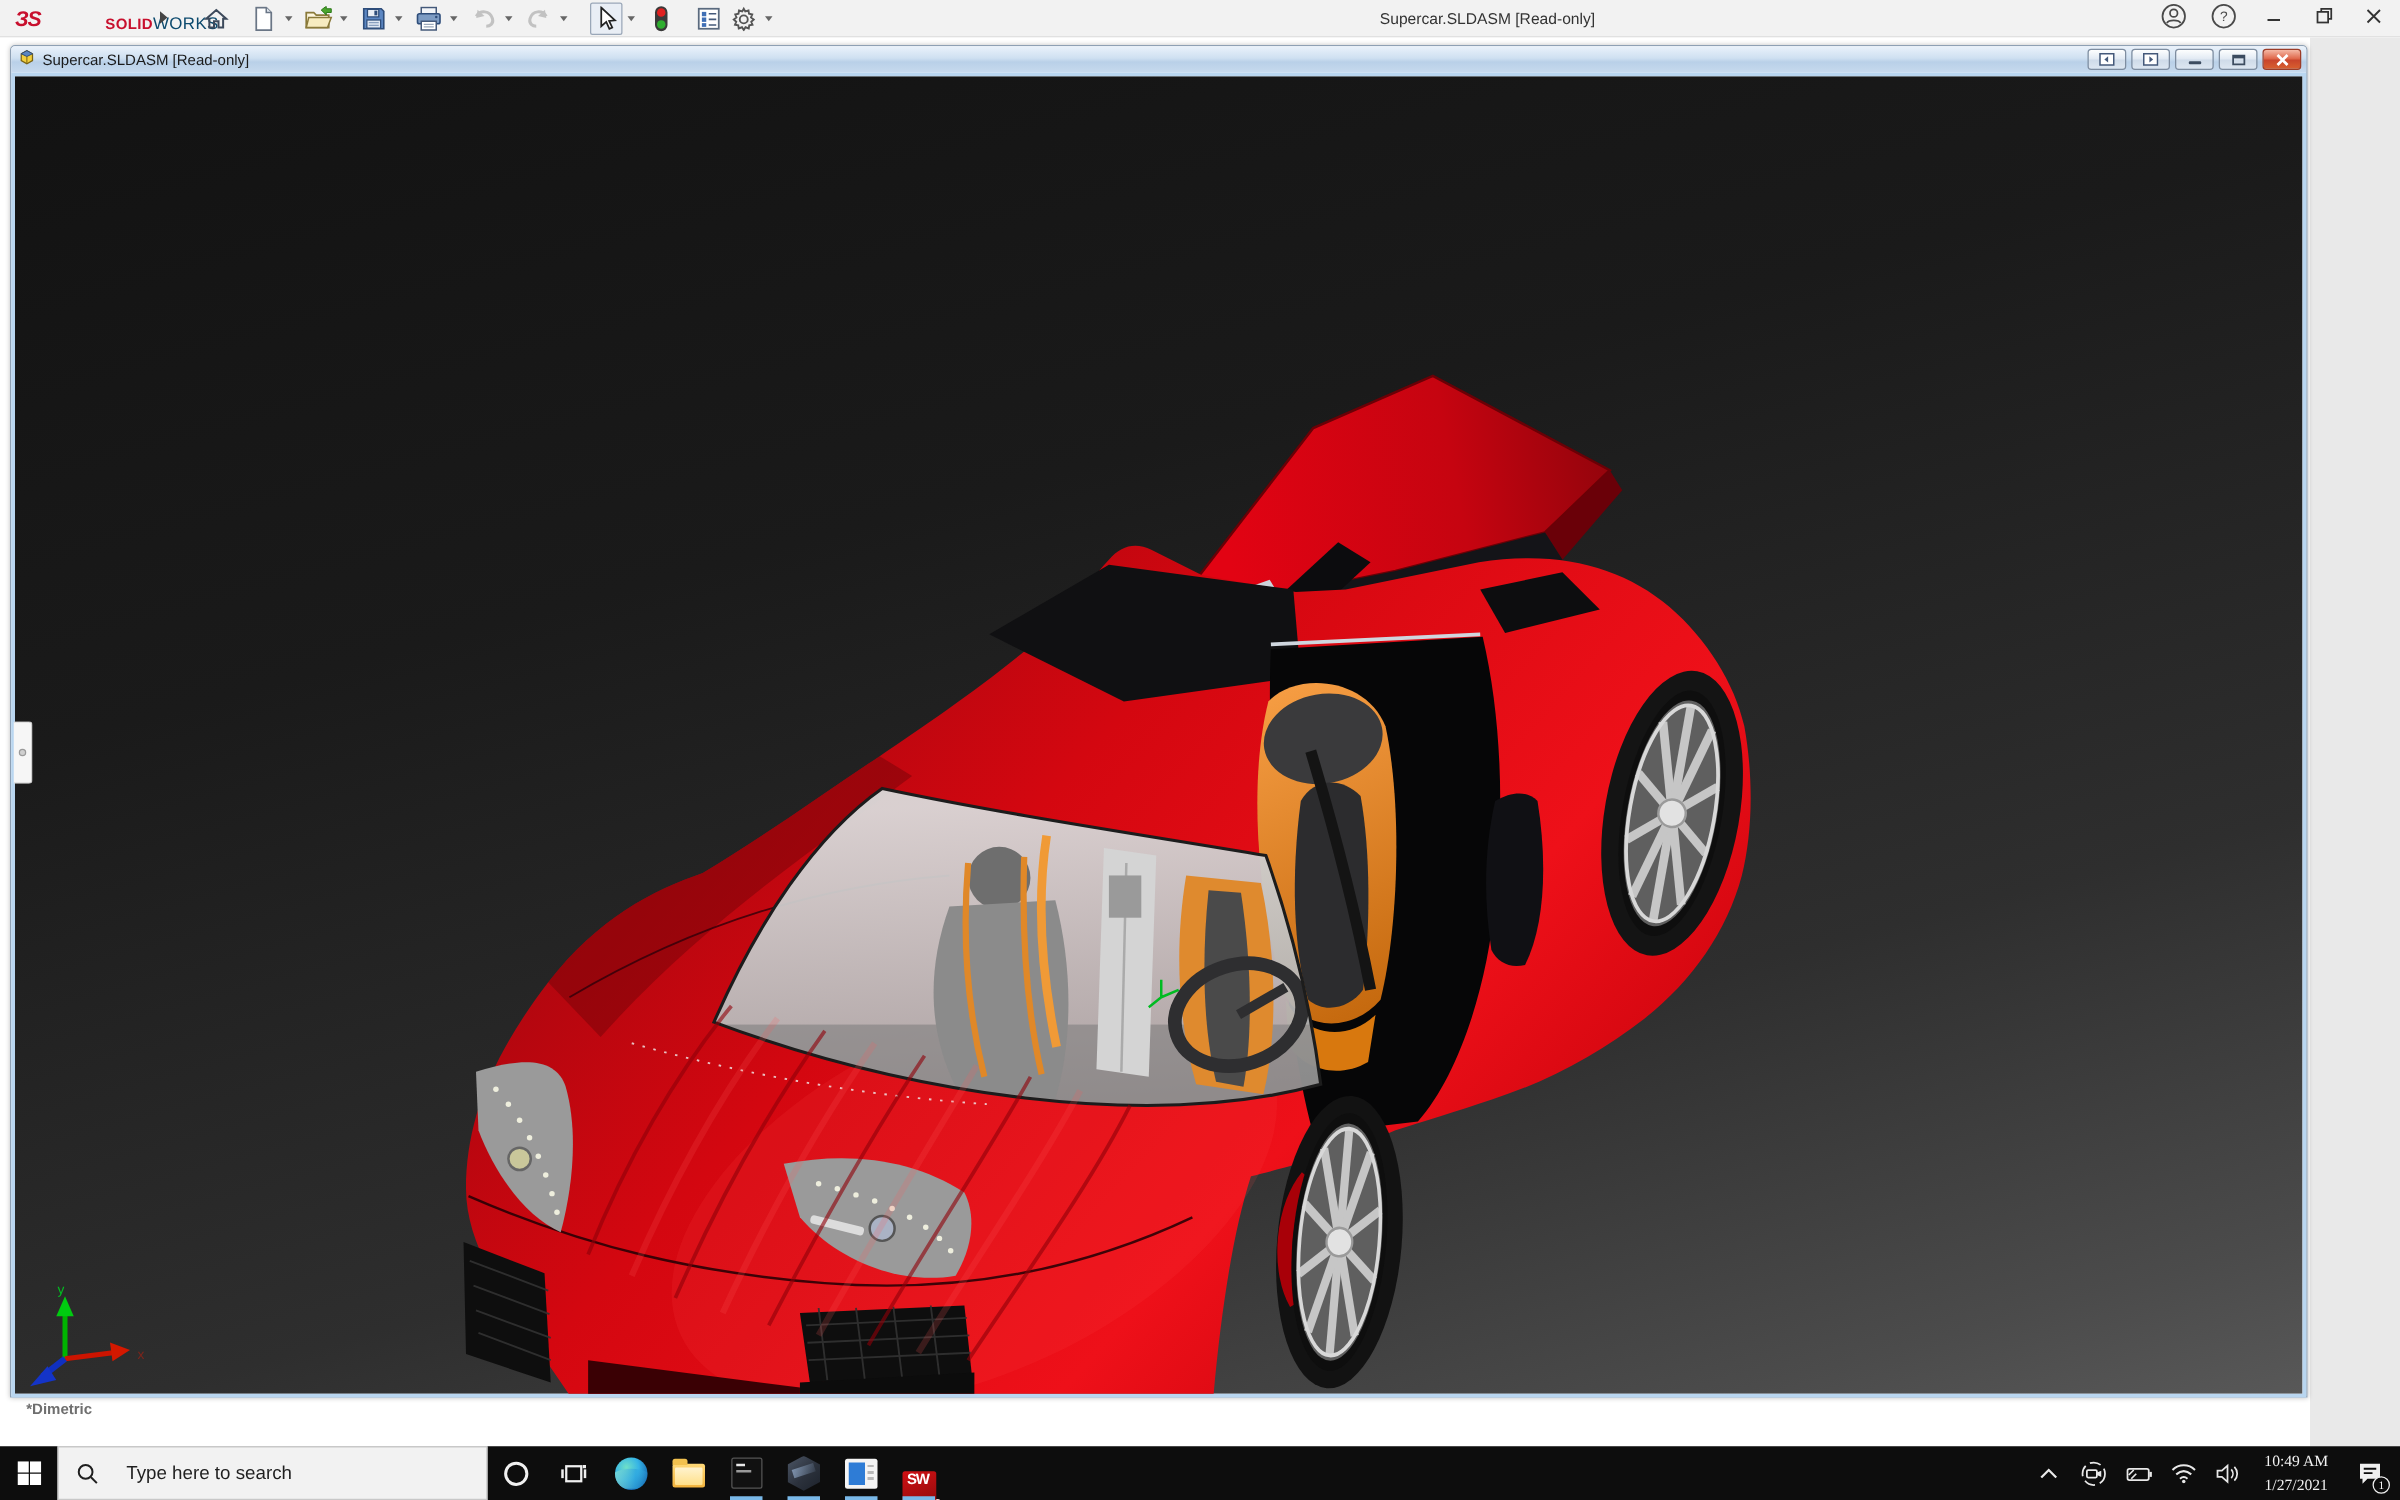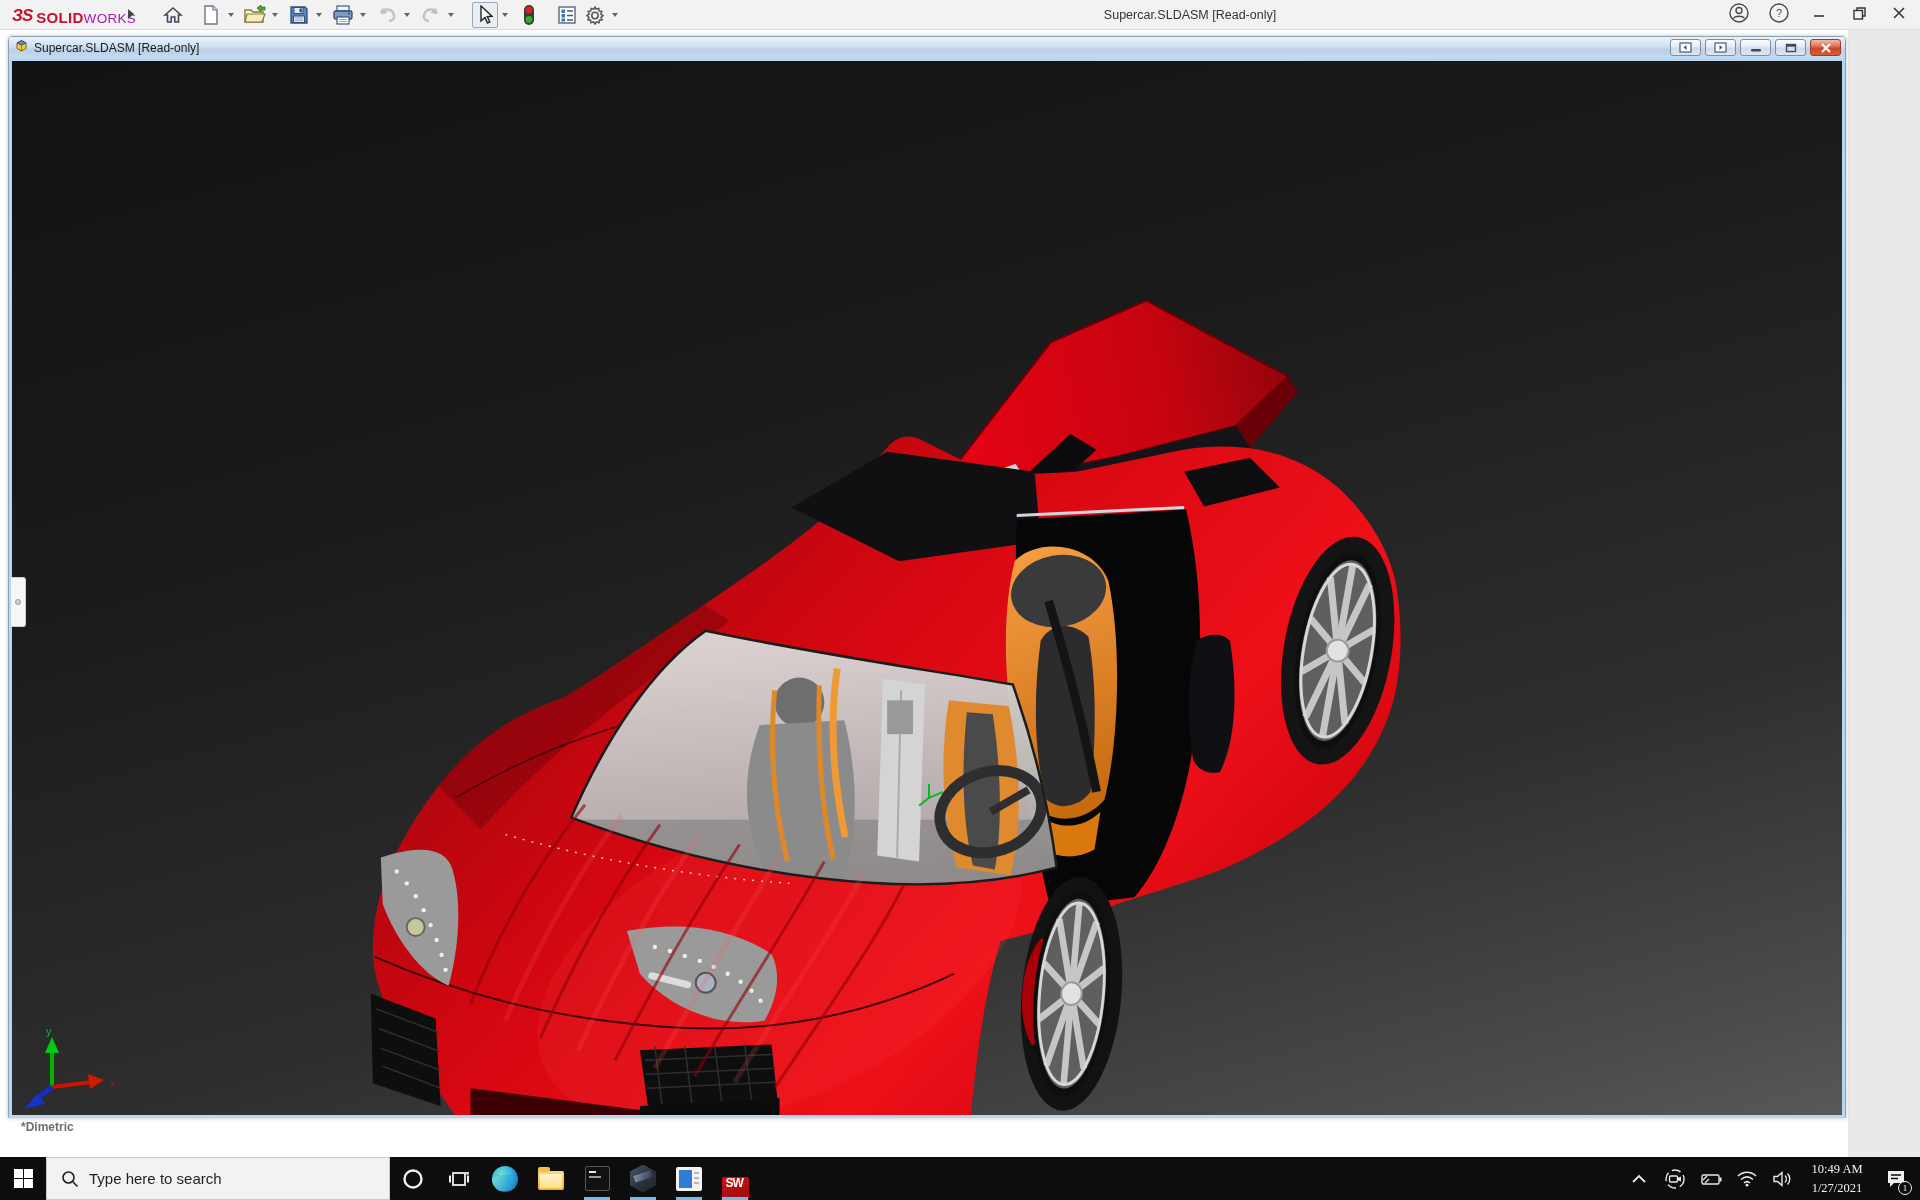--- a/index.html
+++ b/index.html
@@ -5,22 +5,22 @@
   * { margin:0; padding:0; box-sizing:border-box; }
   html,body { width:1920px; height:1200px; overflow:hidden; }
   body { font-family:"Liberation Sans", sans-serif; }
   #screen { position:relative; width:1920px; height:1200px; background:#fff; }
 
   
   #app-bar { position:absolute; left:0; top:0; width:1920px; height:30px;
              background:#f2f2f2; border-bottom:1px solid #dcdcdc; }
   .brand { position:absolute; left:12px; top:4px; height:22px; display:flex; align-items:flex-end; }
   .brand-mark { color:#c8102e; font-weight:bold; font-style:italic; font-size:17px; letter-spacing:-1px; margin-right:4px;}
-  .brand-solid { color:#c8102e; font-weight:bold; font-size:15px; letter-spacing:.3px;}
-  .brand-works { color:#a21caf; font-weight:normal; font-size:13.5px; letter-spacing:.3px;}
+  .brand-solid { color:#c8102e; font-weight:bold; font-size:12px; letter-spacing:.3px;margin-left:48px;}
+  .brand-works { color:#0c4a6e; font-weight:normal; font-size:13.5px; letter-spacing:.3px;}
   .flyout-arrow { position:absolute; left:128px; top:9px; width:0; height:0;
                   border-left:6px solid #444; border-top:5px solid transparent; border-bottom:5px solid transparent;}
   #main-toolbar { position:absolute; left:160px; top:0; height:30px; display:flex; align-items:center; gap:2px; }
   .tbtn { height:26px; min-width:26px; display:flex; align-items:center; justify-content:center; border-radius:3px; }
   .tbtn svg { display:block; }
   .caret { width:10px; height:26px; display:flex; align-items:center; justify-content:center; margin-right:4px;}
   .caret::after { content:""; border-top:4px solid #666; border-left:3.5px solid transparent; border-right:3.5px solid transparent; }
   .tool-gap { width:8px; }
   .select-box { border:1px solid #9aa7b8; background:#e9eef5; border-radius:2px; }
   #app-title { position:absolute; left:1190px; top:8px; transform:translateX(-50%);
@@ -56,21 +56,21 @@
   #view-orientation { position:absolute; left:9px; top:1059px; font-size:12px; font-weight:bold; color:#6f6f6f; }
   #panel-tab { position:absolute; left:-1px; top:516px; width:15px; height:50px; background:#f6f6f6;
                border:1px solid #cfcfcf; border-left:none; border-radius:0 3px 3px 0; }
   #panel-tab .dot { position:absolute; left:4px; top:21px; width:6px; height:6px; border-radius:50%;
                     background:#cfcfcf; border:1px solid #9a9a9a; }
 
   
   #taskbar { position:absolute; left:0; top:1157px; width:1920px; height:43px; background:#0d0d0d;
              display:flex; align-items:stretch; }
   .tb-item { width:46px; display:flex; align-items:center; justify-content:center; position:relative; }
-  #search-box { width:344px; background:#f2f2f2; border:1px solid #c8c8c8; display:flex; align-items:center; padding-left:14px; gap:10px; }
+  #search-box { width:344px; background:#f2f2f2; border:1px solid #c8c8c8; display:flex; align-items:center; padding-left:14px; gap:22px; }
   #search-box input { border:none; outline:none; background:transparent; font-size:15px; color:#1a1a1a; width:240px;
                       font-family:"Liberation Sans",sans-serif; }
   #search-box input::placeholder { color:#1f1f1f; opacity:1; }
   .run-indicator { position:absolute; bottom:0; left:50%; transform:translateX(-50%); width:26px; height:3px; background:#79b8e8; }
   #tray { margin-left:auto; display:flex; align-items:center; gap:6px; padding-right:4px;font-family:Liberation Serif, serif; }
   .tray-item { width:30px; height:43px; display:flex; align-items:center; justify-content:center; }
   #clock { width:66px; text-align:center; color:#f2f2f2; font-size:12.5px; line-height:1.45; }
   #action-center { position:relative; width:40px; height:43px; display:flex; align-items:center; justify-content:center;}
   #ac-badge { position:absolute; right:4px; bottom:5px; min-width:14px; height:14px; border-radius:8px;
               background:#0d0d0d; border:1.5px solid #f0f0f0; color:#fff; font-size:9px;

